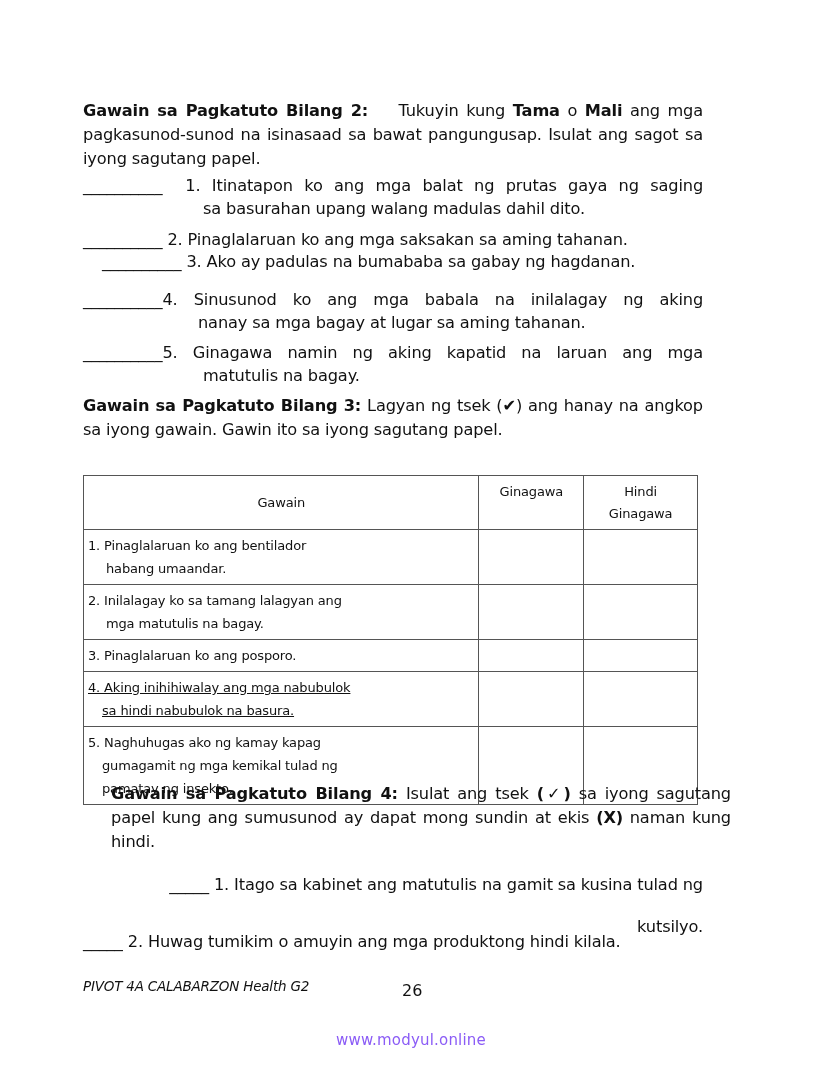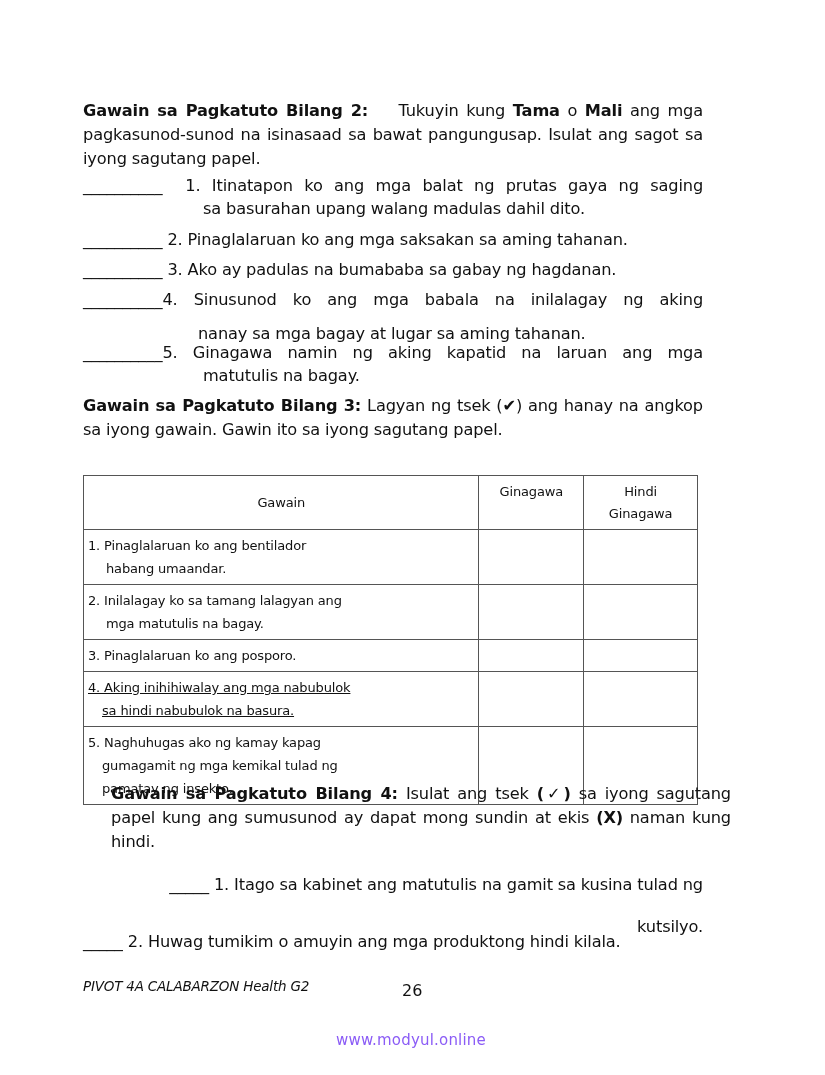--- a/index.html
+++ b/index.html
@@ -62,29 +62,29 @@
     <span class="first" style="display:block; text-align:justify; text-align-last:justify;">
       <span class="blank">__________</span>&nbsp;&nbsp;<span>1.</span> <span>Itinatapon ko ang mga balat ng prutas gaya ng saging</span>
     </span>
     <span class="cont">sa basurahan upang walang madulas dahil dito.</span>
   </div>
 
   <div class="item" style="top:228px;">
     <span class="blank">__________</span>&nbsp;<span>2.</span> <span>Pinaglalaruan ko ang mga saksakan sa aming tahanan.</span>
   </div>
 
-  <div class="item" style="top:258px;">
+  <div class="item" style="top:250px;margin-left:19px;">
     <span class="blank">__________</span>&nbsp;<span>3.</span> <span>Ako ay padulas na bumababa sa gabay ng hagdanan.</span>
   </div>
 
   <div class="item" style="top:288px;">
     <span class="first" style="display:block; text-align:justify; text-align-last:justify;">
       <span class="blank">__________</span><span>4.</span> <span>Sinusunod ko ang mga babala na inilalagay ng aking</span>
     </span>
-    <span class="cont" style="padding-left:115px;margin-top:11px;">nanay sa mga bagay at lugar sa aming tahanan.</span>
+    <span class="cont" style="padding-left:115px;">nanay sa mga bagay at lugar sa aming tahanan.</span>
   </div>
 
   <div class="item" style="top:341px;">
     <span class="first" style="display:block; text-align:justify; text-align-last:justify;">
       <span class="blank">__________</span><span>5.</span> <span>Ginagawa namin ng aking kapatid na laruan ang mga</span>
     </span>
     <span class="cont">matutulis na bagay.</span>
   </div>
 
   <div class="para" style="top:394px;">

